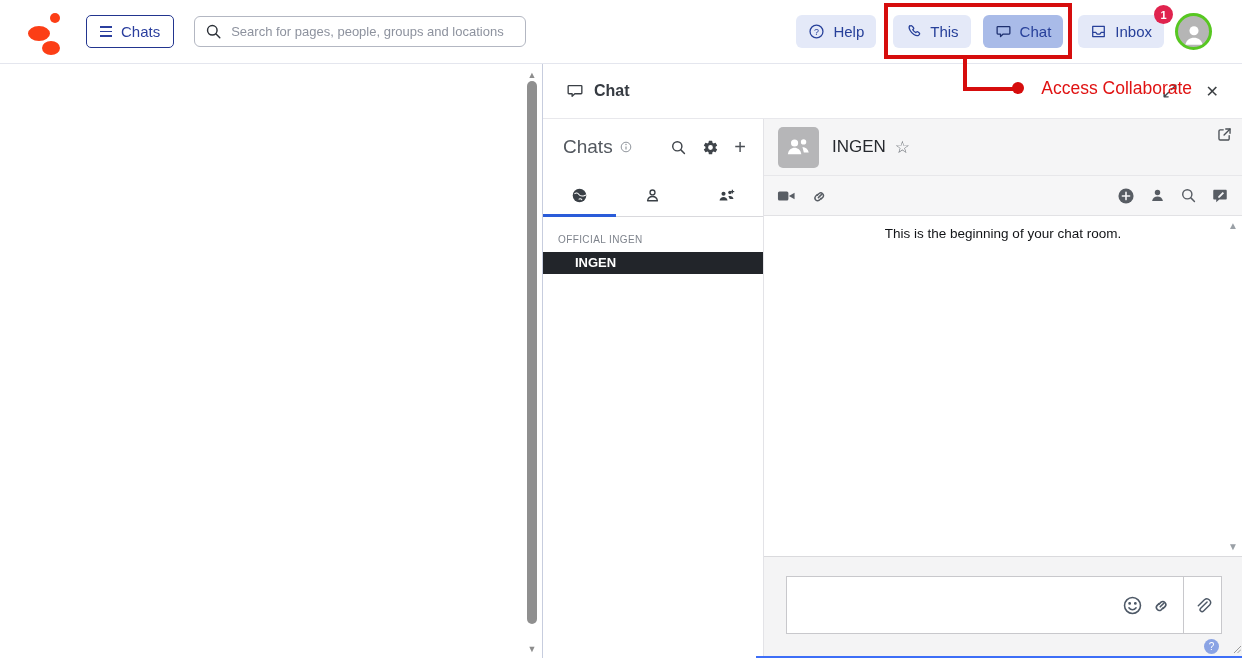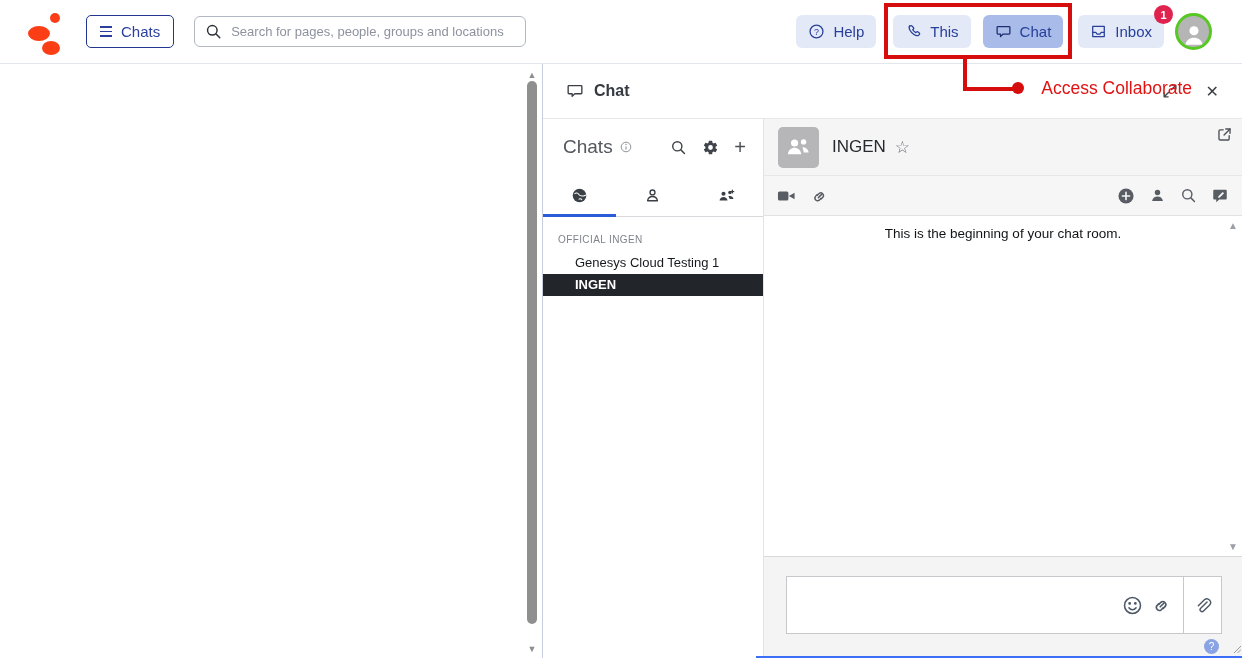--- a/index.html
+++ b/index.html
@@ -280,21 +280,20 @@
                 <circle cx="15" cy="6.5" r="2" fill="#3a4046"></circle>
                 <path d="M13.2 10.9c.6-.3 1.2-.4 1.8-.4 2.1 0 3.8 1.2 4.2 3.7h-4.4" fill="#3a4046"></path>
                 <rect x="17.2" y="3.2" width="1.4" height="4.4" fill="#3a4046"></rect>
                 <rect x="15.7" y="4.7" width="4.4" height="1.4" fill="#3a4046"></rect>
               </svg>
           </div>
         </div>
 
         <div class="chats-list">
           <div class="section-label">OFFICIAL INGEN</div>
-          <div class="group-item">Genesys Cloud Testing 1</div>
           <div class="group-item selected">INGEN</div>
         </div>
       </div>
 
       <div class="room">
 
         <div class="room-head">
           <div class="room-avatar">
             <svg width="27" height="27" viewBox="0 0 24 24">
                 <circle cx="8.5" cy="8" r="3.2" fill="#fff"></circle>

